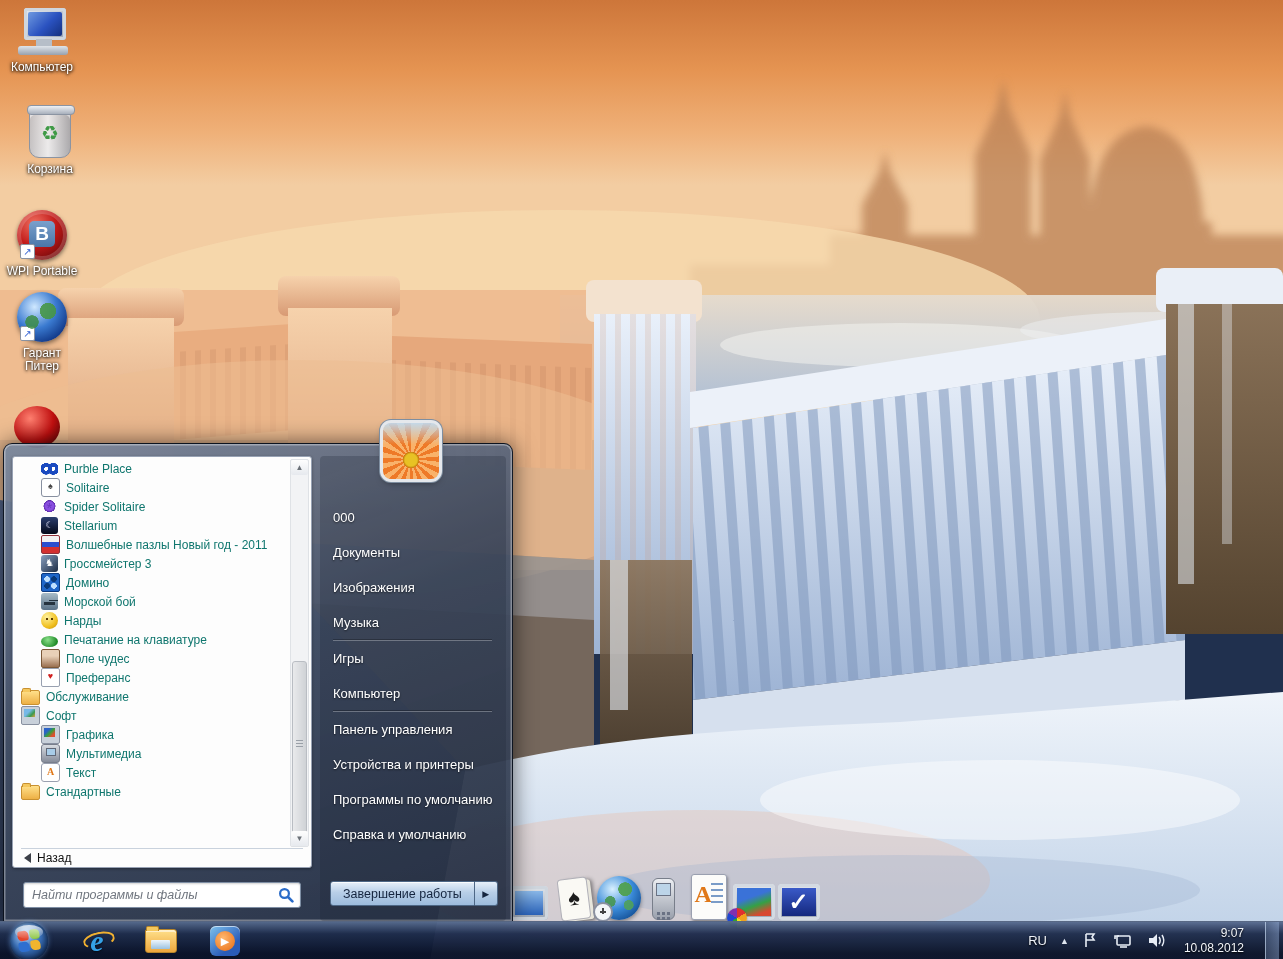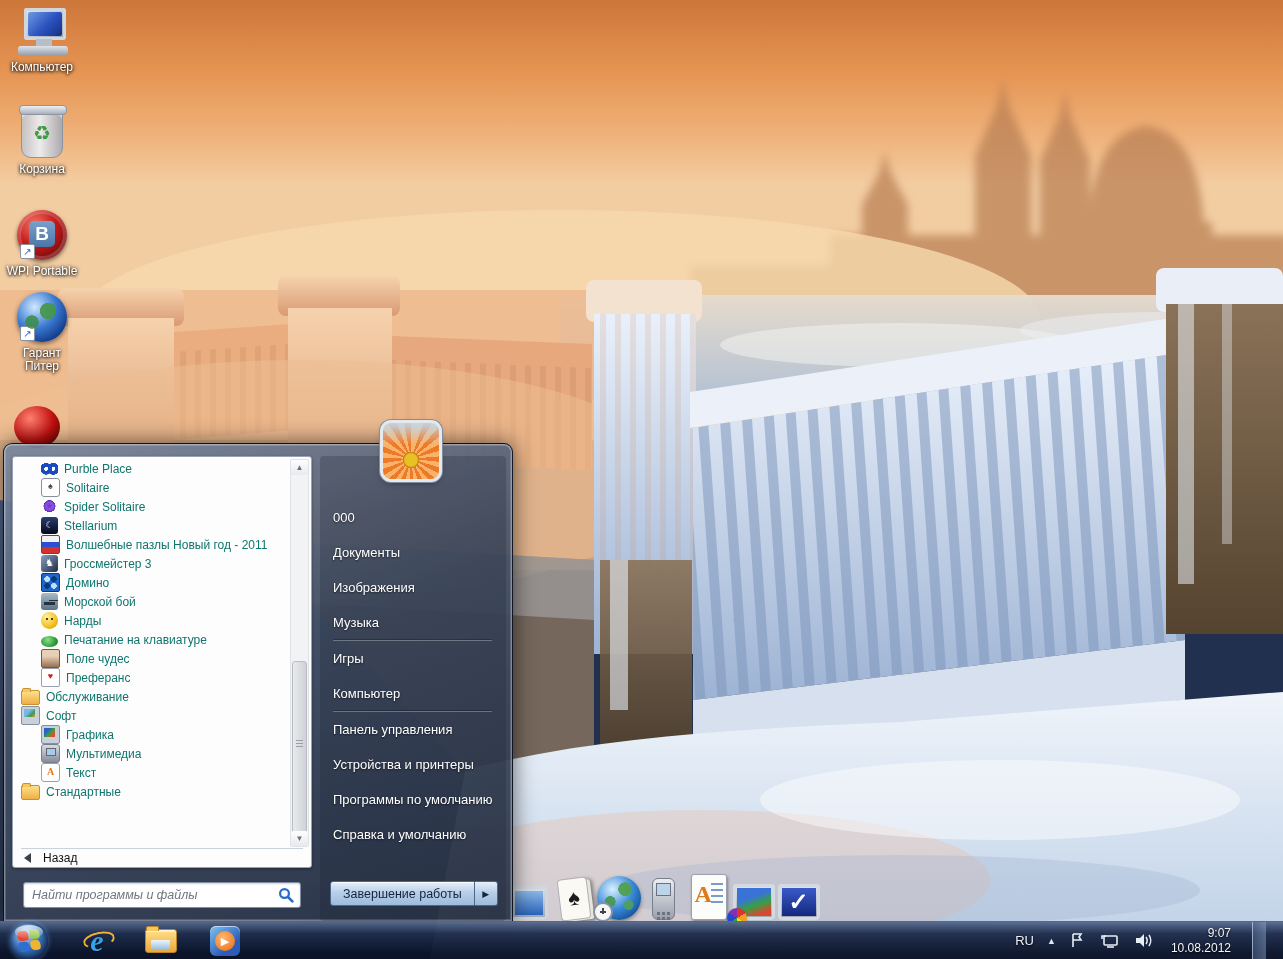--- a/index.html
+++ b/index.html
@@ -61,21 +61,21 @@
   .left-panel{height:410px;background:#fdfdfd;border:1px solid #98a2b4;border-radius:3px;
      position:relative;box-shadow:0 1px 3px rgba(0,0,0,.35);}
   .prog-list{position:absolute;left:4px;top:2px;right:22px;height:380px;display:flex;flex-direction:column;}
   .prog-row{height:19px;display:flex;align-items:center;gap:6px;padding-left:4px;}
   .prog-row.indent{padding-left:24px;}
   .plabel{font-size:12px;color:#0f766e;white-space:nowrap;}
   .back-sep{position:absolute;left:8px;right:8px;top:391px;height:1px;background:#c9d2dd;}
   .back-row{position:absolute;left:0;right:0;top:393px;height:16px;display:flex;align-items:center;}
   .back-arrow{width:0;height:0;margin-left:11px;border-top:5px solid transparent;
      border-bottom:5px solid transparent;border-right:7px solid #3c4048;}
-  .back-label{margin-left:12px;font-size:12px;color:#111;}
+  .back-label{margin-left:6px;font-size:12px;color:#111;}
   
   .sbar{position:absolute;top:2px;right:2px;width:17px;bottom:20px;background:#f2f3f5;
      border:1px solid #dfe2e6;border-radius:2px;}
   .sbtn{position:absolute;left:0;right:0;height:15px;background:linear-gradient(#fefefe,#e6e9ee);
      color:#6b7178;font-size:8px;line-height:15px;text-align:center;border-radius:2px;}
   .sbtn.up{top:0;}
   .sbtn.down{bottom:0;}
   .sthumb{position:absolute;left:1px;right:1px;top:52%;height:45%;border-radius:3px;
      background:linear-gradient(90deg,#e9eaec,#cfd2d6);border:1px solid #b9bdc3;}
   .sthumb::after{content:"";position:absolute;left:3px;right:3px;top:45%;height:1px;background:#9aa0a8;
@@ -235,21 +235,21 @@
      border-radius:2px 3px 3px 3px;position:relative;box-shadow:inset 0 2px 0 rgba(255,255,255,.55);}
   .tb-folder::before{content:"";position:absolute;left:0;top:-4px;width:11px;height:4px;
      background:#f5c85e;border:1px solid #b8862a;border-bottom:none;border-radius:2px 2px 0 0;}
   .tb-folder::after{content:"";position:absolute;left:5px;bottom:3px;width:19px;height:9px;
      background:linear-gradient(#eef6fc,#9cc2e0);border-radius:1px;}
   .tb-wmp{width:30px;height:30px;border-radius:6px;background:linear-gradient(140deg,#7ec2ee,#2a5cb8 70%);
      display:flex;align-items:center;justify-content:center;box-shadow:inset 0 1px 0 rgba(255,255,255,.6);}
   .tb-wmp i{width:20px;height:20px;border-radius:50%;background:radial-gradient(circle at 40% 35%,#ffb870,#e86a10);
      color:#fff;font-style:normal;font-size:11px;line-height:20px;text-align:center;}
   
-  .tray{margin-left:auto;display:flex;align-items:center;gap:13px;padding-right:17px;height:100%;}
+  .tray{margin-left:auto;display:flex;align-items:center;gap:13px;padding-right:4px;height:100%;}
   .tray-lang{font-size:13px;color:#eef2f8;text-shadow:0 1px 2px #000;}
   .tray-up{font-size:9px;color:#dfe6f0;}
   .tray-ico{display:flex;align-items:center;}
   .tray-clock{text-align:right;color:#f2f5fa;font-size:12px;line-height:15px;text-shadow:0 1px 2px #000;
      margin-left:4px;}
   .show-desktop{width:13px;height:100%;margin-left:8px;border-left:1px solid rgba(210,225,245,.55);
      background:linear-gradient(90deg,rgba(90,110,145,.5),rgba(150,175,215,.45));}
 </style>
 </head>
 <body>
@@ -357,21 +357,21 @@
 
 <div class="desk-icons">
   <div class="desk-icon" style="left:0;top:8px">
     <div class="art art-computer">
       <div class="scr"></div>
         <div class="stand"></div>
         <div class="base"></div>
     </div>
     <div class="desk-label">Компьютер</div>
   </div>
-  <div class="desk-icon" style="left:0;top:108px">
+  <div class="desk-icon" style="left:8px;top:108px">
     <div class="art art-bin"></div>
     <div class="desk-label">Корзина</div>
   </div>
   <div class="desk-icon" style="left:0;top:210px">
     <div class="art art-wpi">
       <div class="b">B</div>
         <div class="shortcut">↗</div>
     </div>
     <div class="desk-label">WPI Portable</div>
   </div>

